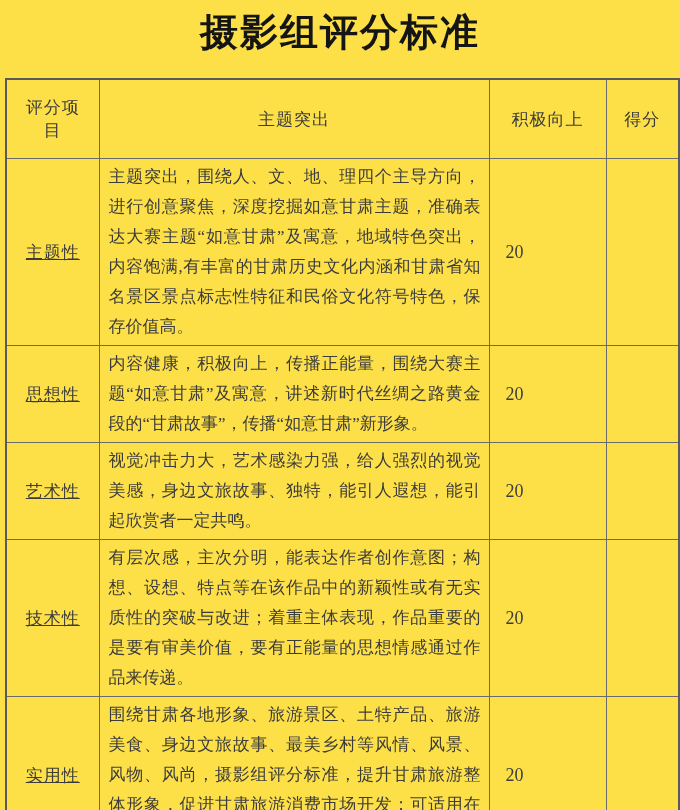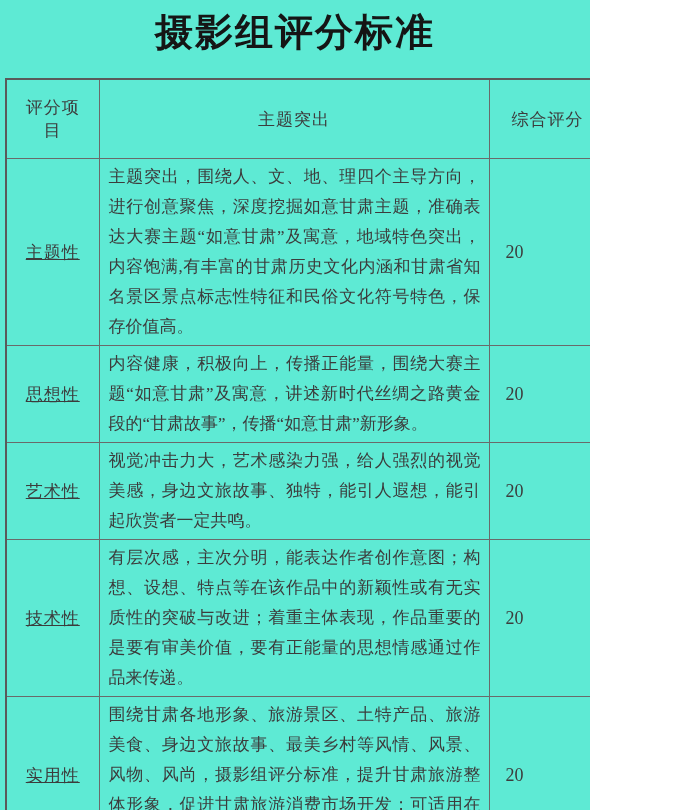--- a/index.html
+++ b/index.html
@@ -2,23 +2,23 @@
 <html><head>
 <meta charset="utf-8">
 <style>
   html, body {
     margin: 0;
     padding: 0;
     background: #ffffff;
   }
   .page {
     position: relative;
-    width: 590px;
+    width: 680px;
     height: 810px;
-    background: #5eead4;
+    background: #fde047;
     overflow: hidden;
     font-family: "Liberation Serif", "DejaVu Serif", serif;
     color: #3c3c3c;
   }
   .title {
     margin: 0;
     padding-top: 8px;
     text-align: center;
     font-family: "Liberation Sans", "DejaVu Sans", sans-serif;
     font-weight: bold;
@@ -87,21 +87,21 @@
       <col class="c1">
         <col class="c2">
         <col class="c3">
         <col class="c4">
     </colgroup>
 
     <tbody>
         <tr class="r-header">
       <th>评分项目</th>
       <th>主题突出</th>
-      <th>综合评分</th>
+      <th>积极向上</th>
       <th>得分</th>
     </tr>
 
     <tr class="r-theme">
       <td class="item-cell">主题性</td>
       <td class="criteria-cell">主题突出，围绕人、文、地、理四个主导方向，进行创意聚焦，深度挖掘如意甘肃主题，准确表达大赛主题“如意甘肃”及寓意，地域特色突出，内容饱满,有丰富的甘肃历史文化内涵和甘肃省知名景区景点标志性特征和民俗文化符号特色，保存价值高。</td>
       <td class="score-cell">20</td>
       <td class="earned-cell"></td>
     </tr>
 

